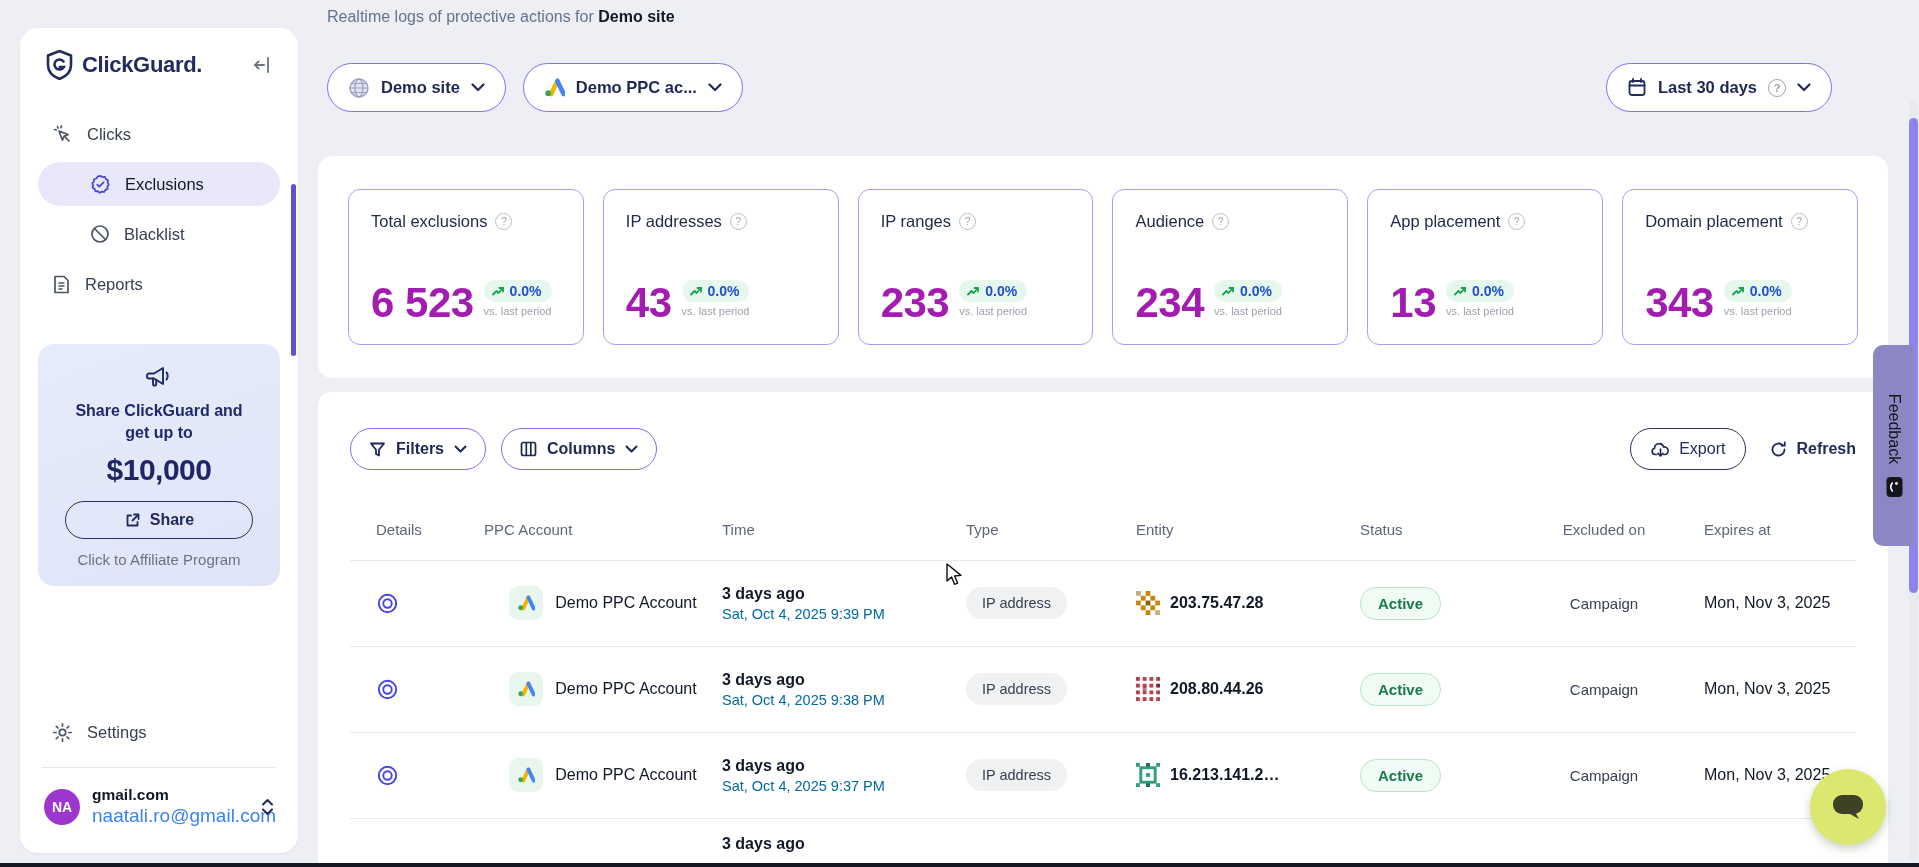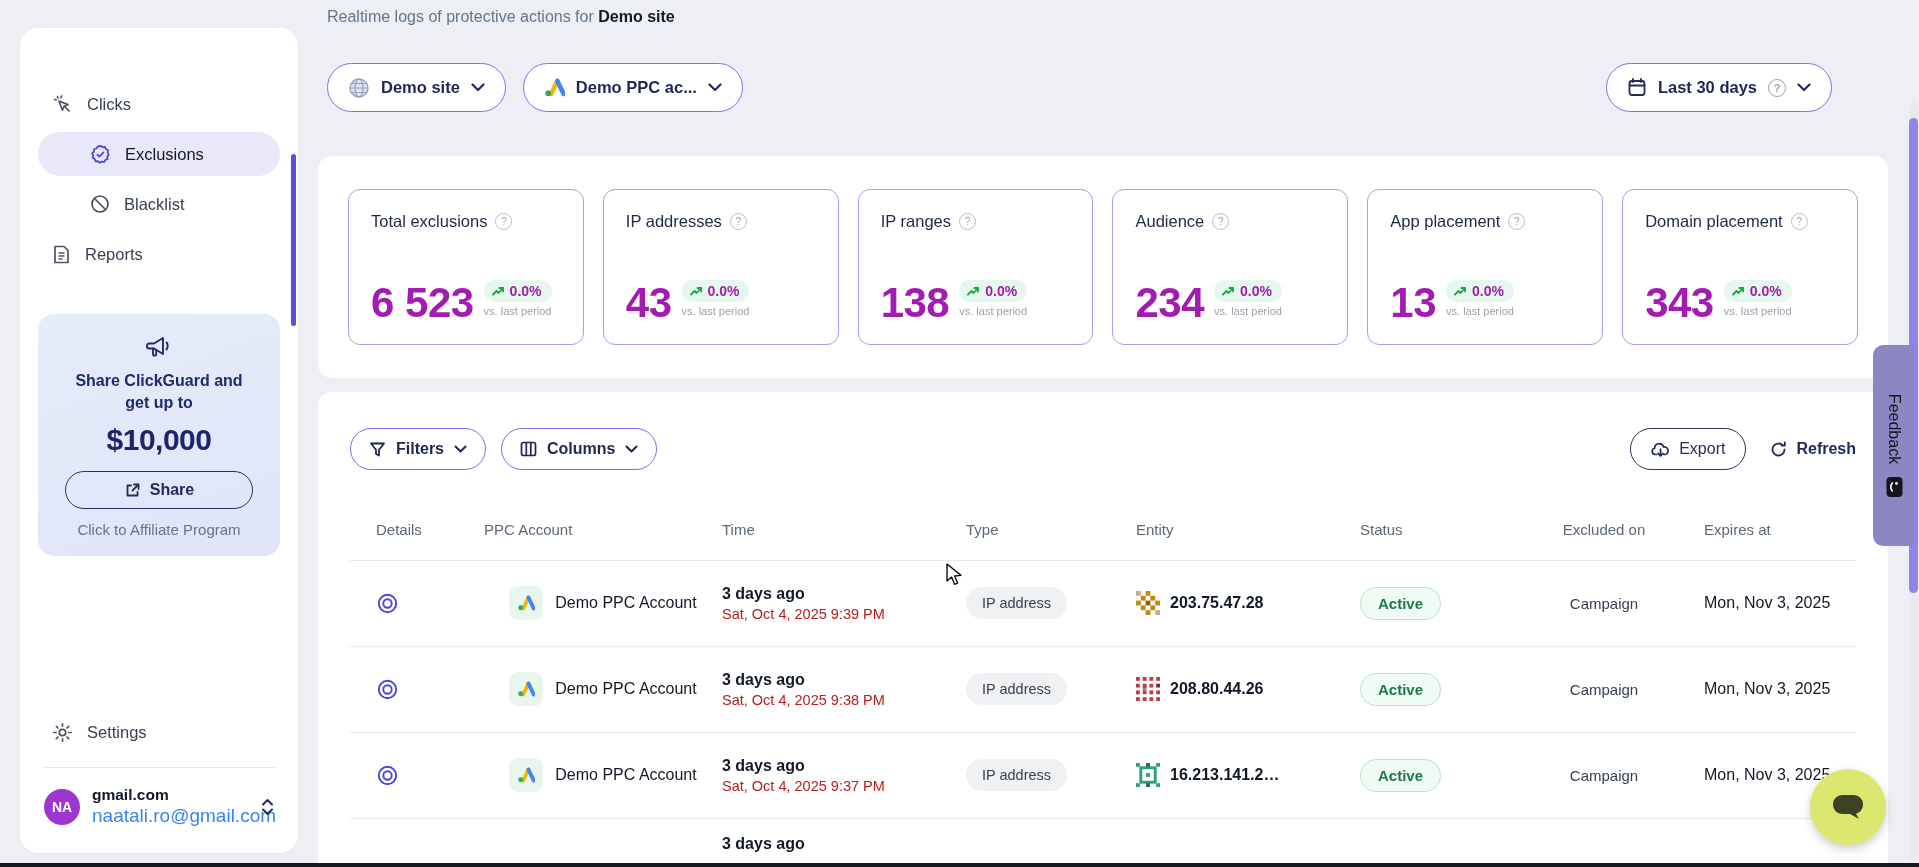--- a/index.html
+++ b/index.html
@@ -91,21 +91,21 @@
   .stats-panel { top:156px; height:222px; padding:33px 30px; display:flex; gap:19px; }
   .stat-card {
     flex:1; border:1.5px solid #a89ef6; border-radius:12px; padding:22px 22px 18px;
     display:flex; flex-direction:column; justify-content:space-between;
   }
   .stat-label-row { display:flex; align-items:center; gap:8px; font-size:16.5px; color:#1e2947; font-weight:400; }
   .stat-value-row { display:flex; align-items:flex-start; gap:10px; }
   .stat-value { font-size:42px; font-weight:700; color:#a21caf; letter-spacing:-.5px; line-height:1.1; }
   .trend-badge {
     display:inline-flex; align-items:center; gap:5px;
-    background:#e6f8ee; color:#a21caf; font-size:14px; font-weight:600;
+    background:#e6f8ee; color:#1d4ed8; font-size:14px; font-weight:600;
     border-radius:12px; padding:3px 10px 3px 8px;
   }
   .trend-caption { font-size:11px; color:#9aa3ae; margin-top:3px; }
 
   .table-panel { top:392px; height:530px; padding:0 32px; }
   .toolbar { display:flex; align-items:center; padding-top:36px; }
   .tool-pill {
     height:42px; border-radius:21px; border:1.5px solid #7d6ff2; background:#fff;
     display:flex; align-items:center; gap:10px; padding:0 18px;
     font-size:16px; font-weight:600; color:#1e2753; cursor:pointer;
@@ -137,21 +137,21 @@
   .th.expires, .td.expires { padding-left:26px; }
   .trow { height:86px; border-bottom:1px solid #e7e9ed; }
   .td { font-size:16px; color:#111827; }
   .td.details { cursor:pointer; }
   .account-cell { display:flex; align-items:center; gap:12px; font-weight:500;justify-content:center; }
   .gads-tile {
     width:34px; height:34px; border-radius:9px; background:#e8f6ee;
     display:flex; align-items:center; justify-content:center; flex-shrink:0;
   }
   .time-rel { font-size:16px; font-weight:600; color:#111827; }
-  .time-abs { font-size:14.5px; color:#b91c1c; margin-top:3px; }
+  .time-abs { font-size:14.5px; color:#0369a1; margin-top:3px; }
   .type-pill {
     display:inline-block; background:#f0f1f3; color:#374151;
     font-size:14.5px; border-radius:16px; padding:8px 16px;
   }
   .entity-cell { display:flex; align-items:center; gap:10px; font-weight:700; white-space:nowrap; }
   .status-pill {
     display:inline-block; background:#effbf4; border:1px solid #b9e6c9;
     color:#1b7a4b; font-size:15px; font-weight:600;
     border-radius:16px; padding:7px 17px;
   }
@@ -182,20 +182,36 @@
   .scroll-thumb { position:absolute; right:1px; top:118px; width:9px; height:475px; background:#8d85ea; border-radius:5px; z-index:26; cursor:grab; }
 
   .window-edge-strip { position:absolute; left:0; right:0; bottom:0; height:4px; background:#131822; z-index:45; }
 
   .cursor { position:absolute; left:945px; top:563px; z-index:50; pointer-events:none; }
 </style>
 </head>
 <body>
 
 <aside class="sidebar">
+  <div class="logo-row">
+    <span class="logo-mark">
+      <svg width="27" height="30" viewBox="0 0 27 30">
+          <path d="M13.5 1 25 5.5v9.5c0 7-5 11.5-11.5 14C7 26.5 2 22 2 15V5.5L13.5 1z" fill="none" stroke="#232a5c" stroke-width="2.6" stroke-linejoin="round"></path>
+          <path d="M17.5 11.5a5 5 0 1 0 .3 5.5h-4" fill="none" stroke="#232a5c" stroke-width="2.6" stroke-linecap="round"></path>
+        </svg>
+    </span>
+    <span class="logo-text">ClickGuard.</span>
+    <span class="collapse-btn">
+      <svg width="20" height="20" viewBox="0 0 20 20" fill="none" stroke="#6b7280" stroke-width="1.8" stroke-linecap="round">
+          <path d="M16 3v14"></path>
+          <path d="M12 10H3"></path>
+          <path d="M6.5 6.5 3 10l3.5 3.5"></path>
+        </svg>
+    </span>
+  </div>
 
   <nav class="nav">
     <div class="nav-item">
       <span>
         <svg width="21" height="21" viewBox="0 0 21 21" fill="none" stroke="#4b5563" stroke-width="1.7" stroke-linecap="round" stroke-linejoin="round">
             <path d="M7 7l9 3.6-4 1.6-1.6 4L7 7z"></path>
             <path d="M12.5 12.5 17 17"></path>
             <path d="M5.5 2.5 6 4.3"></path>
             <path d="M2.5 5.5 4.3 6"></path>
             <path d="M9.5 2l-.6 1.7"></path>
@@ -374,21 +390,21 @@
           <div class="trend-caption">vs. last period</div>
         </span>
       </div>
     </div>
     <div class="stat-card">
       <div class="stat-label-row">
           <span>IP ranges</span>
           <span style="width:17px;height:17px;border:1.4px solid #b8bfc9;border-radius:50%;color:#9ca3af;font-size:10px;display:flex;align-items:center;justify-content:center;">?</span>
         </div>
       <div class="stat-value-row">
-        <span class="stat-value">138</span>
+        <span class="stat-value">233</span>
         <span>
           <span class="trend-badge">
               <svg width="13" height="10" viewBox="0 0 13 10" fill="none" stroke="#17a34a" stroke-width="1.8" stroke-linecap="round" stroke-linejoin="round">
                 <path d="M1 8.5 4.5 5l2 2L11 2"></path>
                 <path d="M7.5 2H11v3.5"></path>
               </svg>
               <span>0.0%</span>
             </span>
           <div class="trend-caption">vs. last period</div>
         </span>

